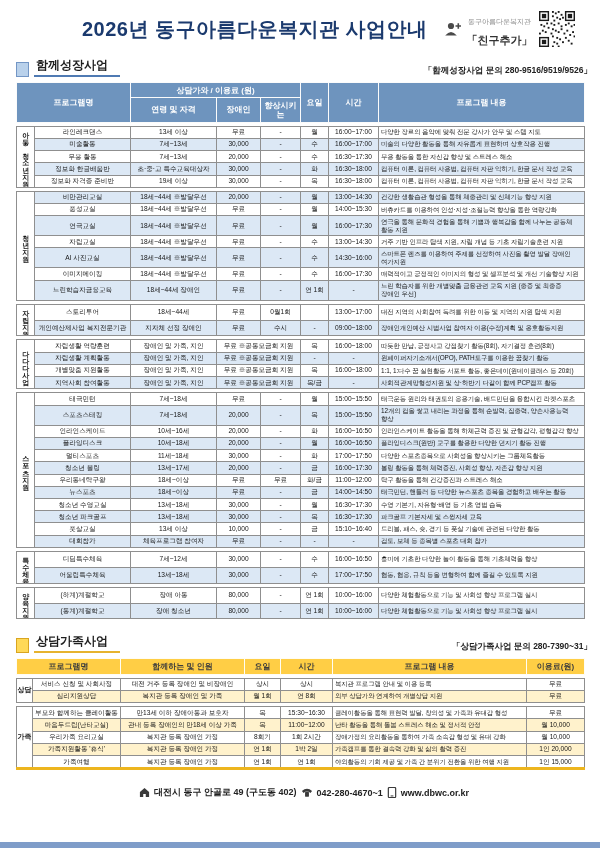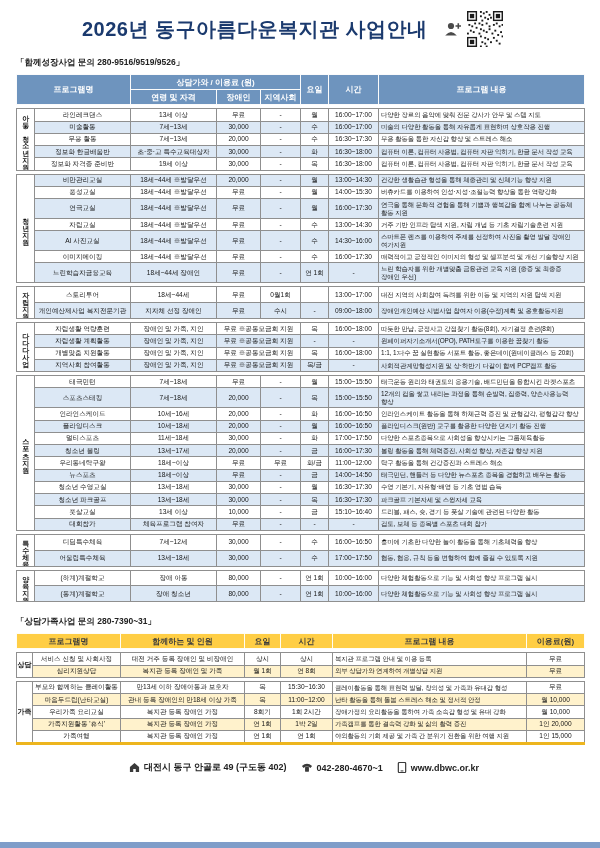--- a/index.html
+++ b/index.html
@@ -35,40 +35,44 @@
   .grp td{border:1px solid #8f8f8f;font-size:6.6px;text-align:center;padding:1.5px 2px;
           line-height:1.25;color:#141414;overflow:hidden;word-break:keep-all}
   .grp td.left{text-align:left;font-size:6.4px;letter-spacing:-0.1px}
   .grp tr.shade td{background:#dce8f5}
   .grp.y tr.shade td{background:#fff2cc}
   .grp td.glabel{background:#fff !important;font-weight:700;font-size:7px;padding:0;vertical-align:middle}
   .vlab{writing-mode:vertical-rl;text-orientation:upright;display:inline-block;line-height:1.05;font-size:7px}
   .grp.goldend{border-bottom:3px solid #edb51e}
 
   
-  .footer{display:flex;justify-content:center;align-items:center;gap:14px;margin-top:16px;
+  .footer{display:flex;justify-content:center;align-items:center;gap:4px;margin-top:16px;
           font-size:9px;font-weight:700;color:#222}
   .f-item{display:flex;align-items:center;gap:4px}
   .bottombar{position:absolute;left:0;bottom:0;width:600px;height:6px;background:#7f9dc9}
   svg{display:block}
 </style>
 </head>
 <body>
 
 <div class="page">
 
   <div class="hdr">
     <div class="title">2026년  동구아름다운복지관  사업안내</div>
     <div class="addfriend">
       <span>
         <svg width="17" height="17" viewBox="0 0 17 17">
           <circle cx="7" cy="5" r="3.1" fill="#4a4a4a"></circle>
           <path d="M1.2 14.5 Q7 7.5 12.8 14.5 Z" fill="#4a4a4a"></path>
           <path d="M13.5 2.2 h1.6 v2 h2 v1.6 h-2 v2 h-1.6 v-2 h-2 v-1.6 h2 z" fill="#4a4a4a"></path>
         </svg>
+      </span>
+      <span class="af-texts">
+        <span class="af-org">동구아름다운복지관</span><br>
+        <span class="af-label">「친구추가」</span>
       </span>
     </div>
     <div class="qr">
       <svg width="36" height="36" viewBox="0 0 25 25">
         <rect x="0" y="0" width="25" height="25" fill="#fff"></rect>
         <g fill="#1a1a1a">
           <rect x="0" y="0" width="7" height="7"></rect>
             <rect x="18" y="0" width="7" height="7"></rect>
             <rect x="0" y="18" width="7" height="7"></rect>
         </g>
@@ -125,20 +129,24 @@
             <rect x="9" y="24" width="1.3" height="1.3"></rect>
           <rect x="13" y="24" width="1.3" height="1.3"></rect>
             <rect x="24" y="9" width="1.3" height="1.3"></rect>
             <rect x="24" y="17" width="1.3" height="1.3"></rect>
         </g>
       </svg>
     </div>
   </div>
 
   <div class="secbar">
+    <div class="sec-left">
+      <span class="bullet"></span>
+      <span class="sec-title">함께성장사업</span>
+    </div>
     <span class="sec-note">「함께성장사업 문의 280-9516/9519/9526」</span>
   </div>
 
   <table class="thead">
     <colgroup>
       <col style="width:18px">
         <col style="width:96px">
         <col style="width:86px">
         <col style="width:44px">
       <col style="width:40px">
@@ -150,21 +158,21 @@
       <tr>
         <th colspan="2" rowspan="2">프로그램명</th>
         <th colspan="3">상담가와 / 이용료 (원)</th>
         <th rowspan="2">요일</th>
         <th rowspan="2">시간</th>
         <th rowspan="2">프로그램 내용</th>
       </tr>
       <tr>
         <th>연령 및 자격</th>
         <th>장애인</th>
-        <th>지역사회</th>
+        <th>향상시키는</th>
       </tr>
     </tbody>
   </table>
   <div id="t1-groups">
       <table class="grp">
         <colgroup>
           <col style="width: 18px;">
           <col style="width: 96px;">
           <col style="width: 86px;">
           <col style="width: 44px;">
@@ -565,20 +573,24 @@
             <td>-</td>
             <td>연 1회</td>
             <td>10:00~16:00</td>
             <td class="left">다양한 체험활동으로 기능 및 사회성 향상 프로그램 실시</td>
           </tr>
         </tbody>
       </table>
     </div>
 
   <div class="secbar" style="margin-top:14px">
+    <div class="sec-left">
+      <span class="bullet gold"></span>
+      <span class="sec-title gold">상담가족사업</span>
+    </div>
     <span class="sec-note">「상담가족사업 문의 280-7390~31」</span>
   </div>
 
   <table class="thead y">
     <colgroup>
       <col style="width:16px">
         <col style="width:88px">
         <col style="width:124px">
         <col style="width:36px">
       <col style="width:52px">

